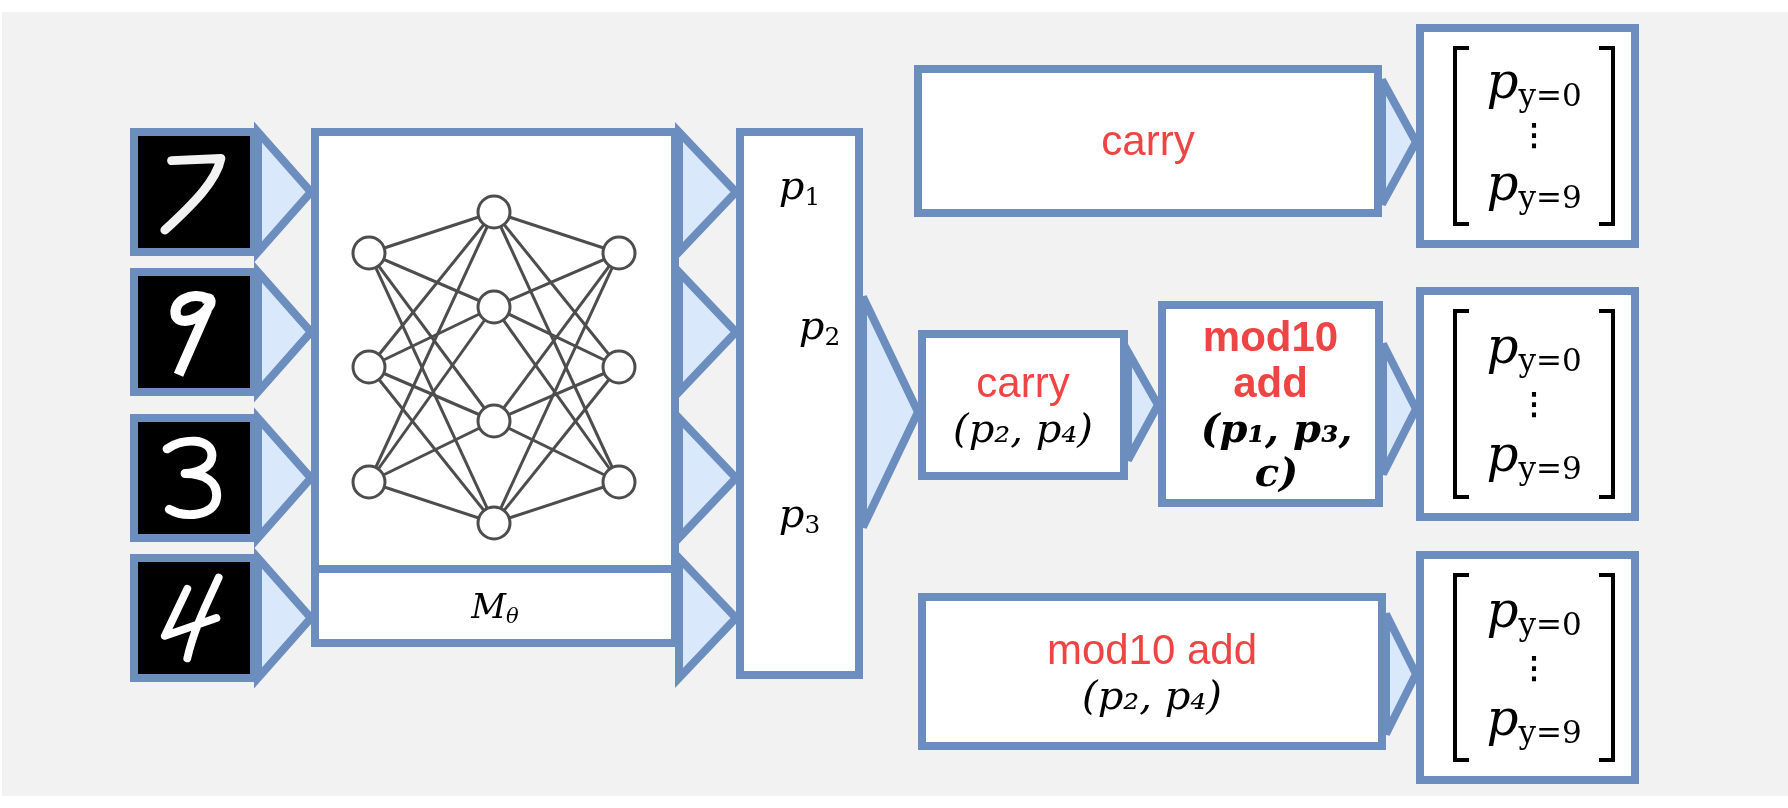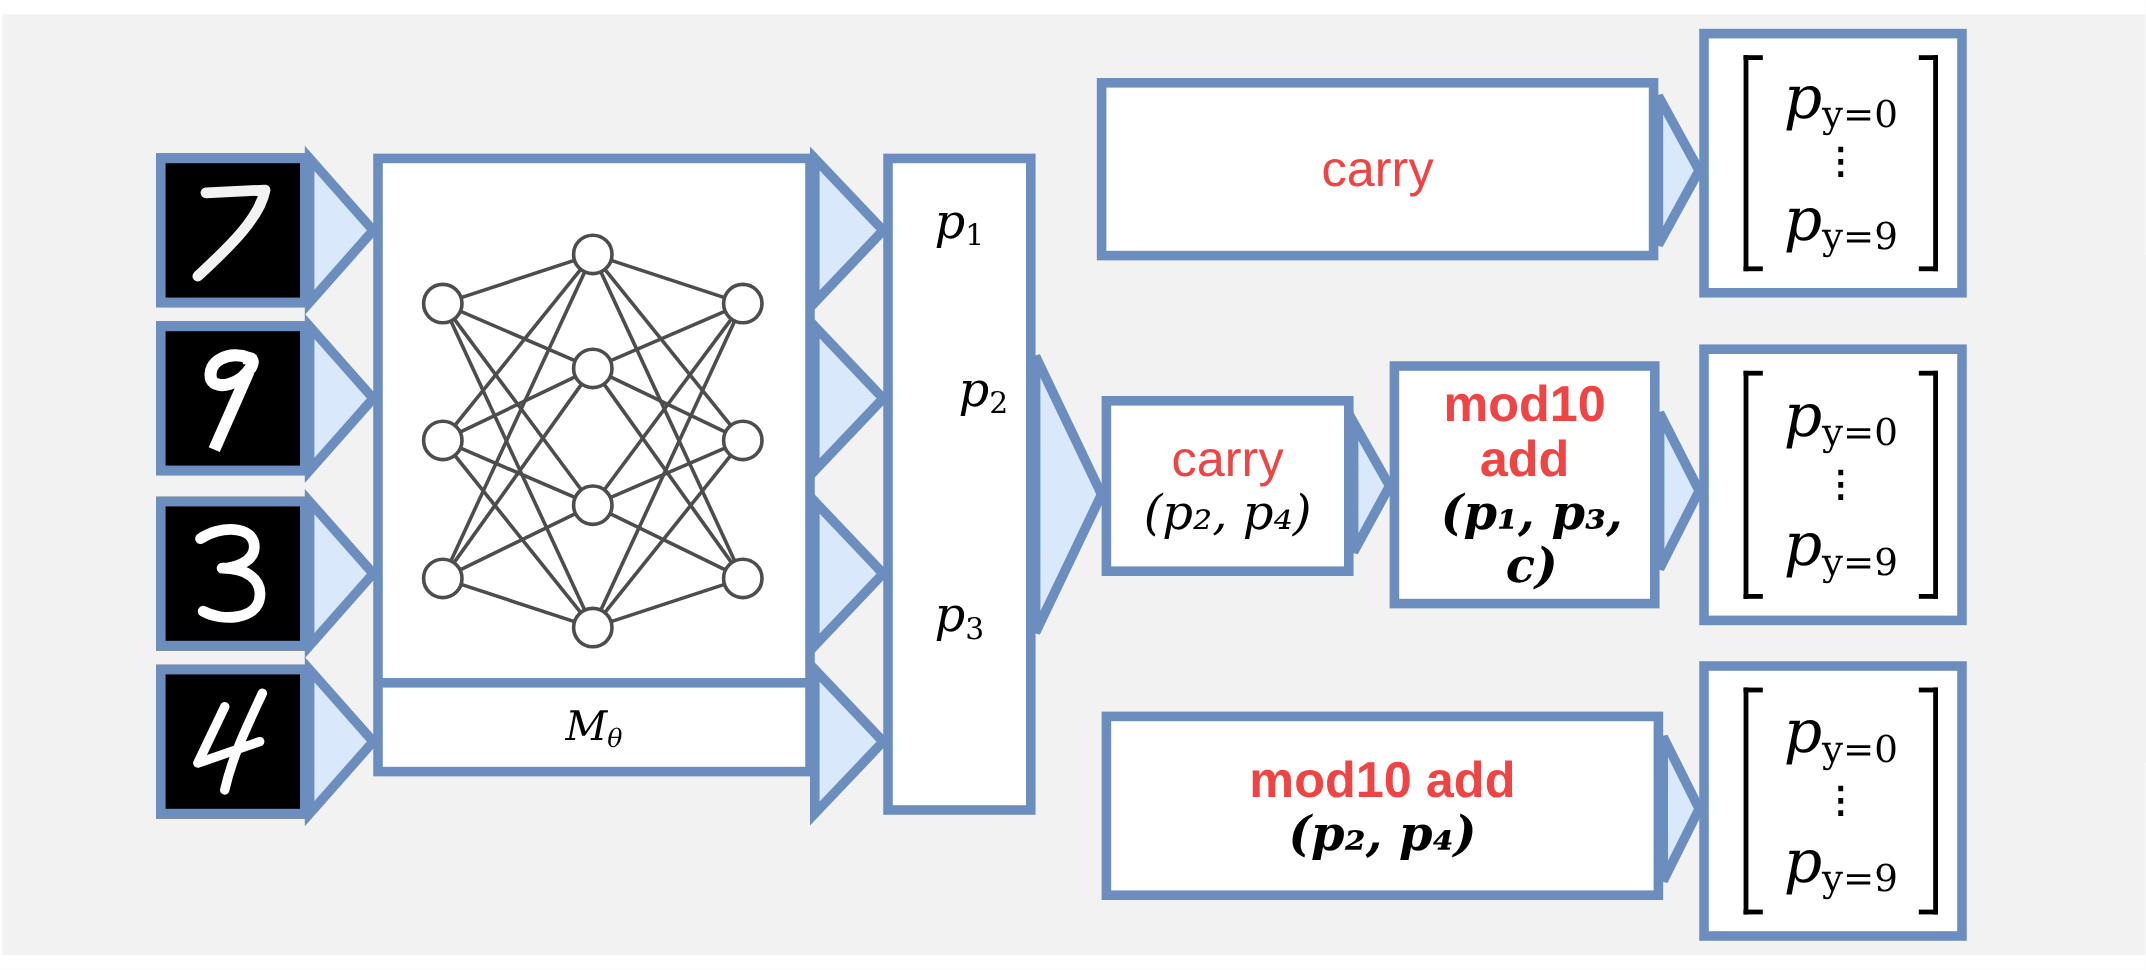--- a/index.html
+++ b/index.html
@@ -77,21 +77,21 @@
 </div>
 
 <div class="box" style="left:1158px; top:301px; width:225px; height:206px;font-weight:bold;">
   <div class="center-text">
     <div class="sans label-sans">mod10</div>
     <div class="sans label-sans">add</div>
     <div class="math label-math" style="font-size:40px;margin-left:12px;">(p₁, p₃, c)</div>
   </div>
 </div>
 
-<div class="box" style="left:918px; top:593px; width:468px; height:157px;font-weight:bold;">
+<div class="box" style="left:918px; top:593px; width:468px; height:157px;">
   <div class="center-text">
     <div class="sans label-sans">mod10 add</div>
     <div class="math label-math">(p₂, p₄)</div>
   </div>
 </div>
 
 <div class="box" style="left:1416px; top:24px; width:223px; height:224px;">
   <div class="matrix">
     <div class="bracket l"></div>
     <div class="bracket r"></div>

